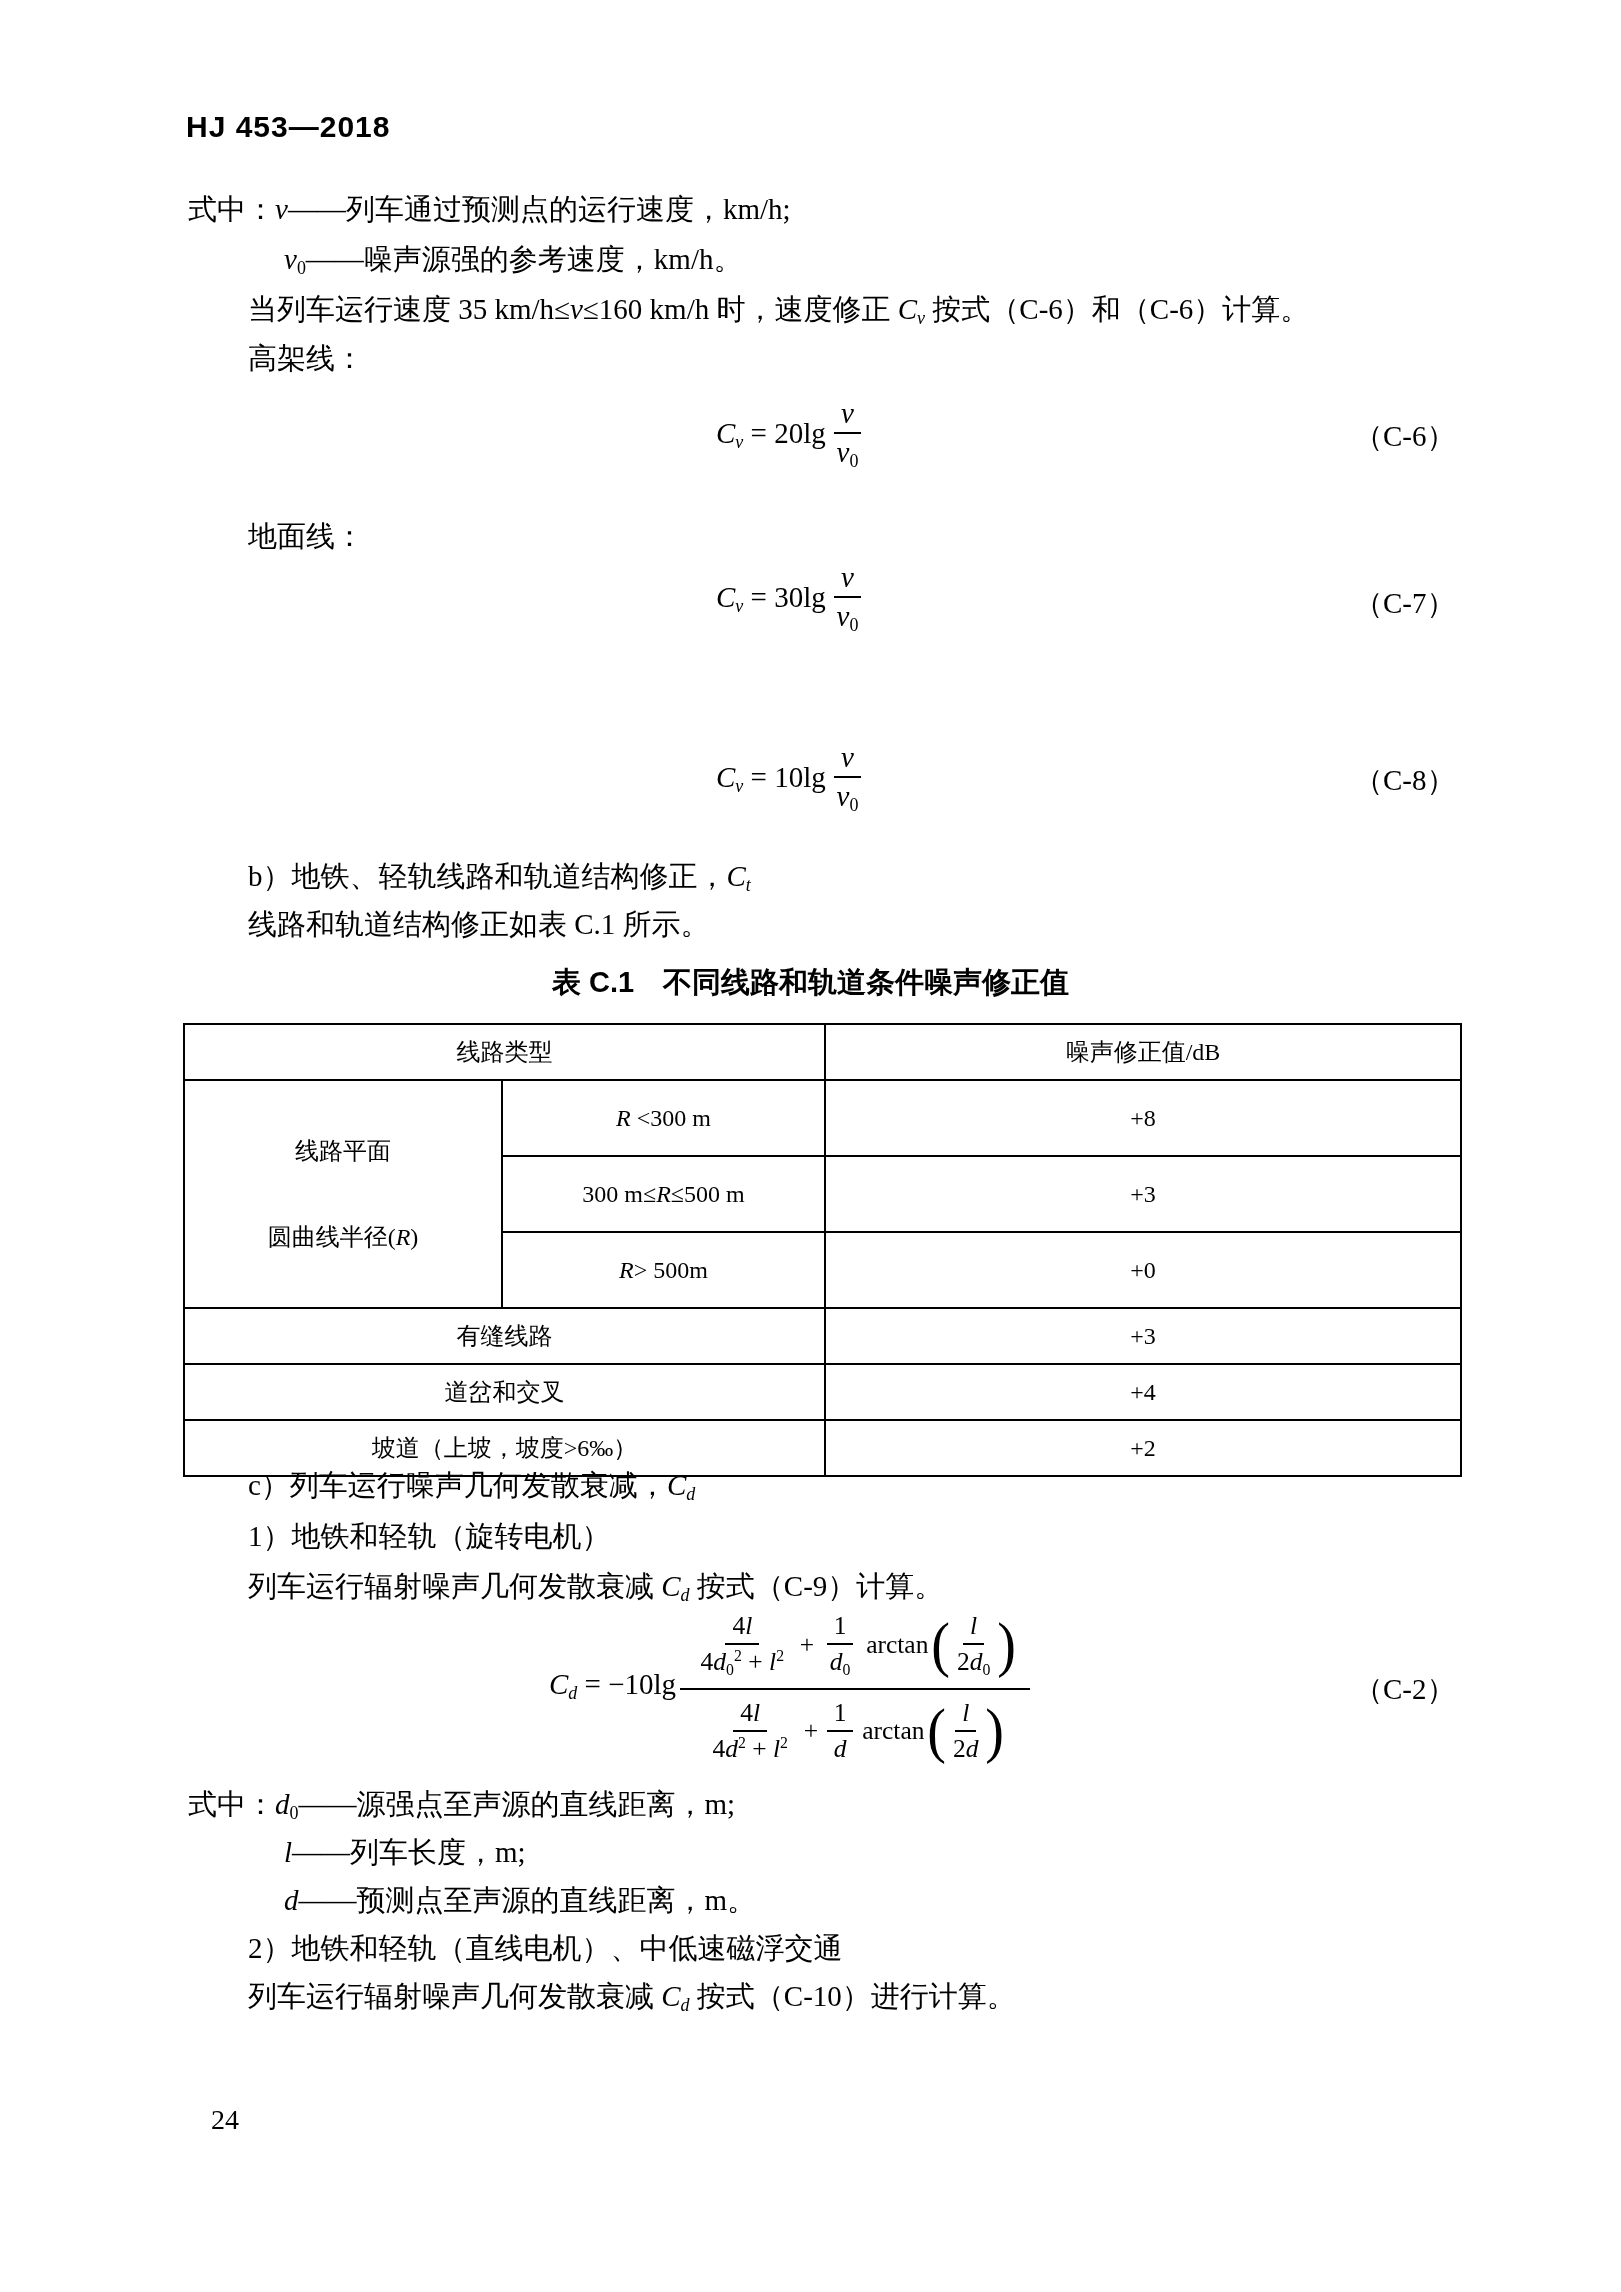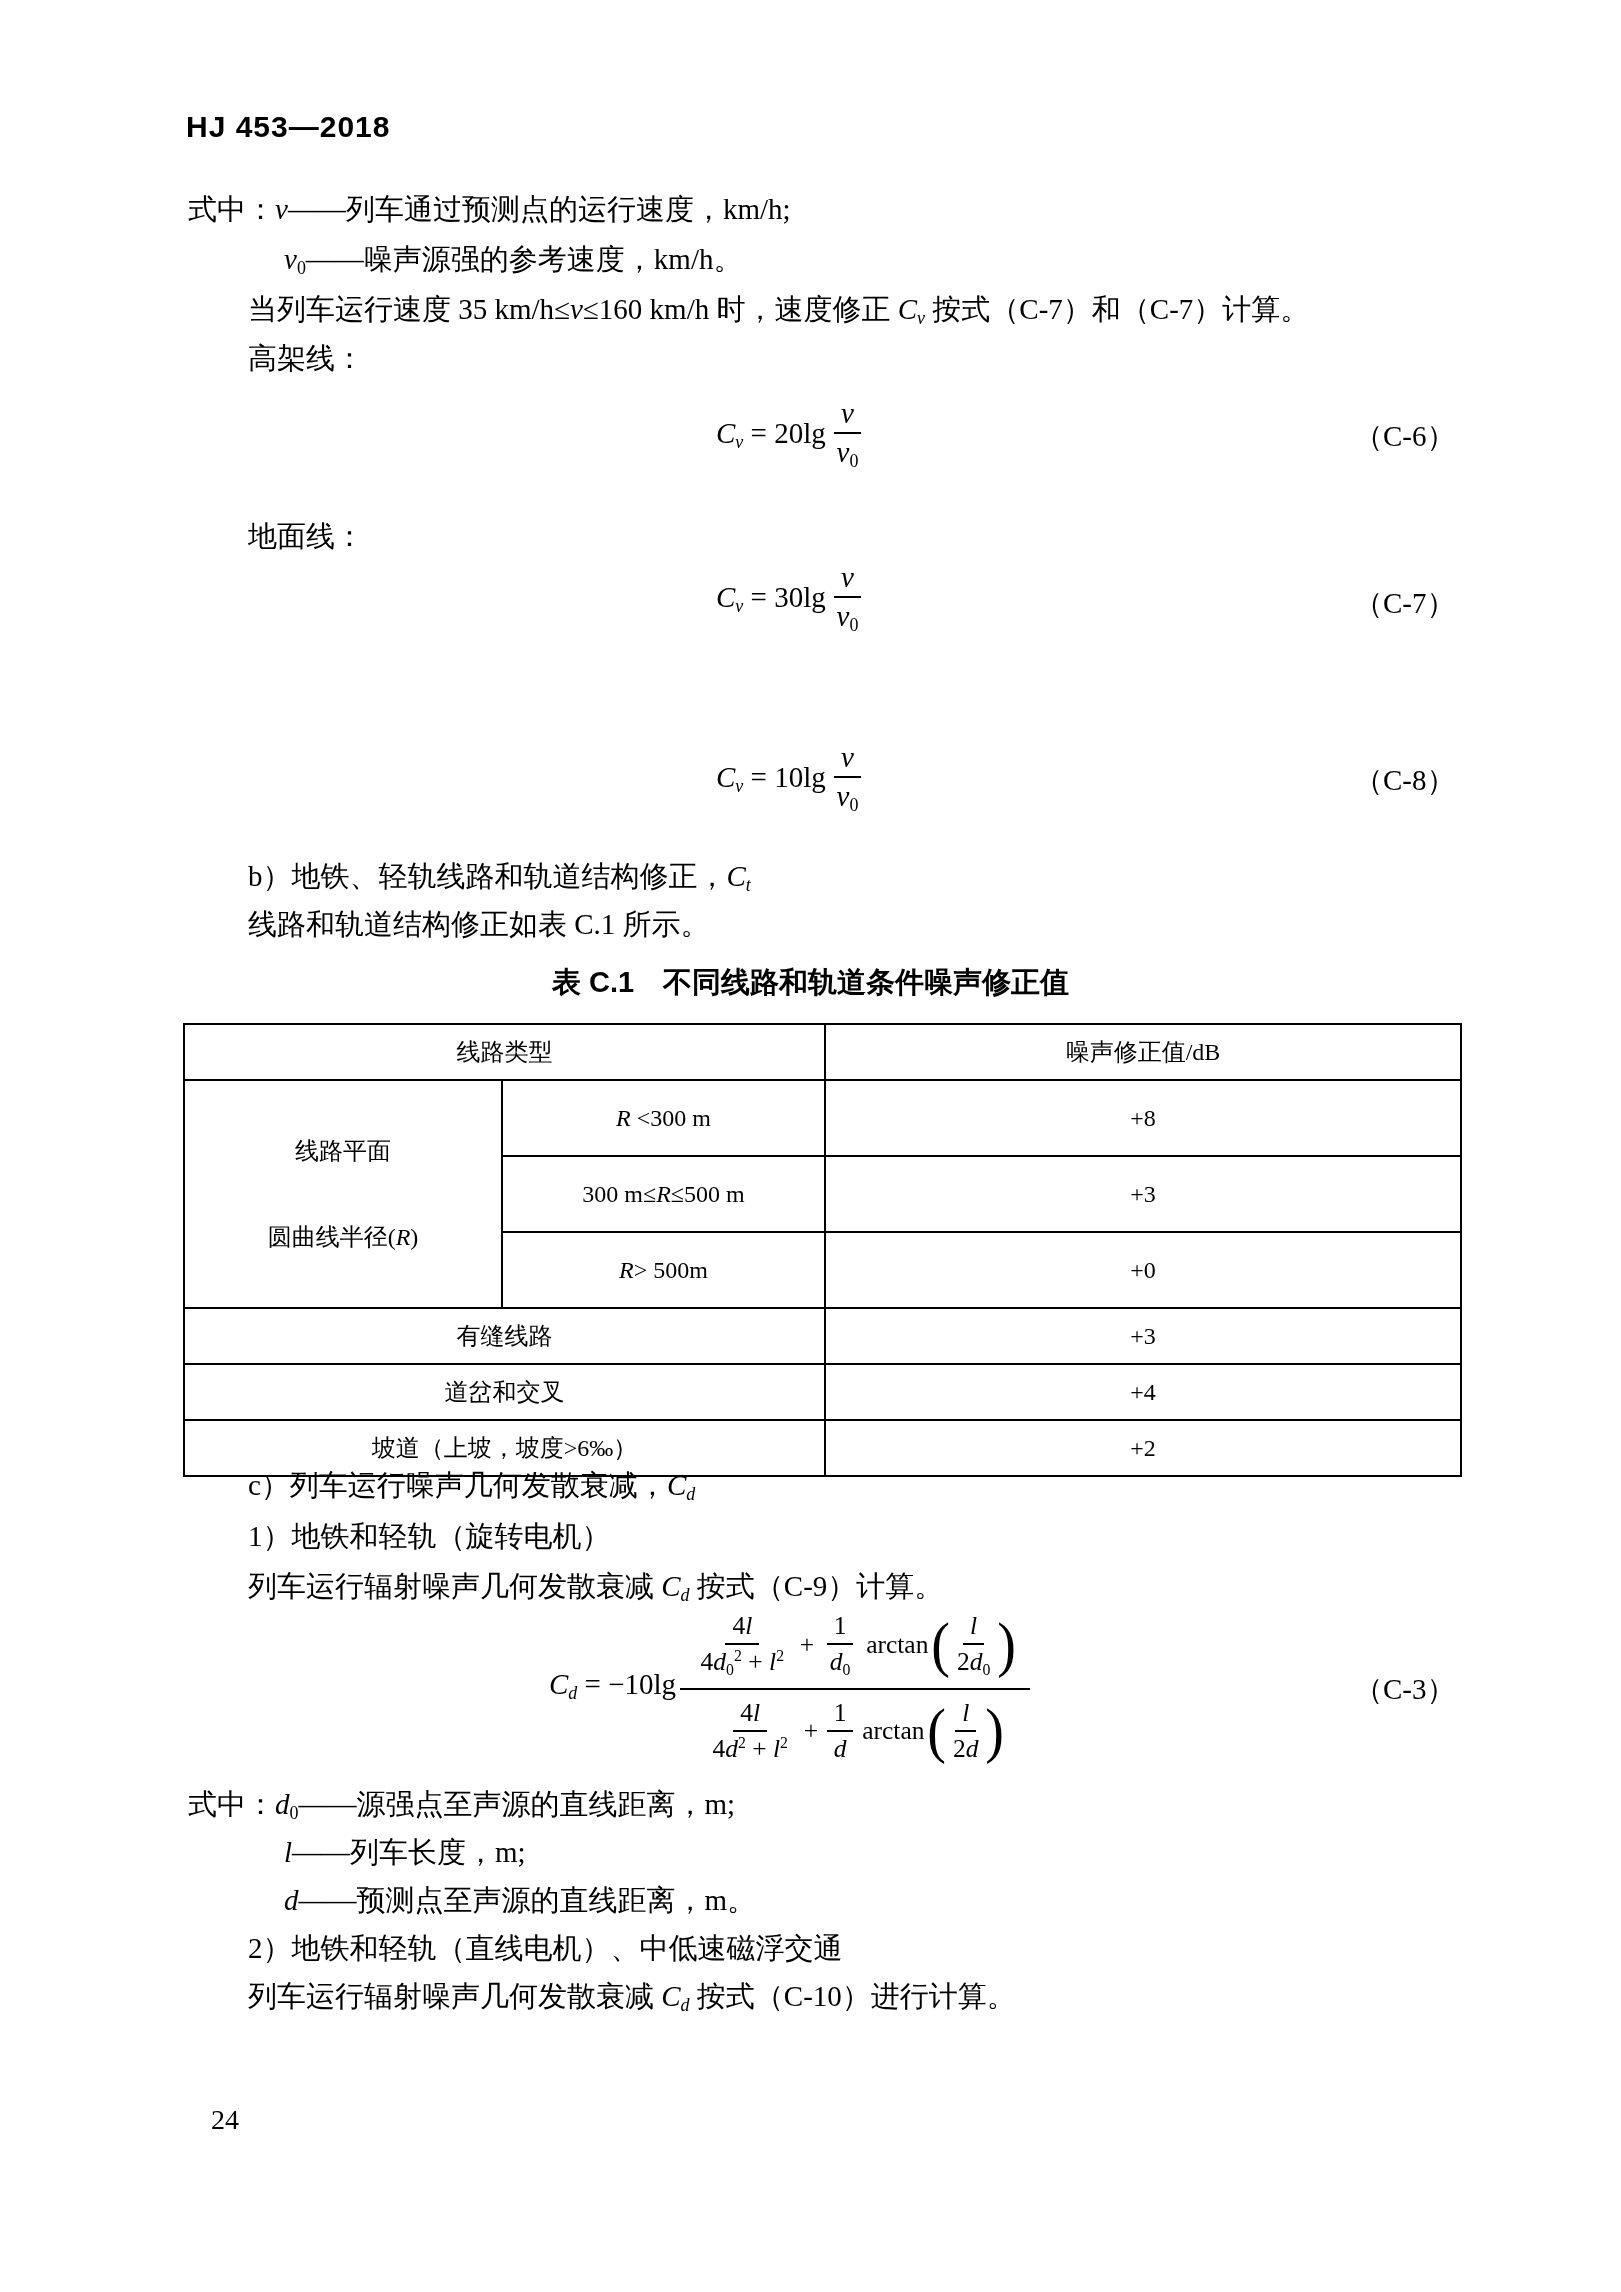--- a/index.html
+++ b/index.html
@@ -43,21 +43,21 @@
 </style>
 </head>
 <body>
 
 <div class="page">
 
   <div class="std-code" style="left:186px;top:110px;">HJ 453—2018</div>
 
   <div class="line" style="left:188px;top:191px;"><span class="t-n">式中：</span><span class="t-i">v</span><span class="t-n">——列车通过预测点的运行速度，km/h;</span></div>
   <div class="line" style="left:284px;top:241px;"><span class="t-i">v</span><span class="t-sub">0</span><span class="t-n">——噪声源强的参考速度，km/h。</span></div>
-  <div class="line" style="left:248px;top:291px;"><span class="t-n">当列车运行速度 35 km/h</span><span class="t-n">≤</span><span class="t-i">v</span><span class="t-n">≤</span><span class="t-n">160 km/h 时，速度修正 </span><span class="t-i">C</span><span class="t-subi">v</span><span class="t-n"> 按式（C-7）和（C-7）计算。</span></div>
+  <div class="line" style="left:248px;top:291px;"><span class="t-n">当列车运行速度 35 km/h</span><span class="t-n">≤</span><span class="t-i">v</span><span class="t-n">≤</span><span class="t-n">160 km/h 时，速度修正 </span><span class="t-i">C</span><span class="t-subi">v</span><span class="t-n"> 按式（C-6）和（C-6）计算。</span></div>
   <div class="line" style="left:248px;top:340px;">高架线：</div>
 
   <div class="formula" style="left:716px;top:397px;">
     <span class="lead"><span class="t-i">C</span><span class="t-subi">v</span><span class="t-n"> = 20lg</span></span>
     <span class="frac">
       <span class="num"><span class="t-i">v</span></span>
       <span class="den"><span class="t-i">v</span><span class="t-sub">0</span></span>
     </span>
   </div>
   <div class="eq-label" style="left:1354px;top:417px;">（C-6）</div>
@@ -168,21 +168,21 @@
         <span class="fn">arctan</span>
         <span class="paren">(</span>
         <span class="frac">
           <span class="num"><span class="t-i">l</span></span>
           <span class="den"><span class="t-n">2</span><span class="t-i">d</span></span>
         </span>
         <span class="paren">)</span>
       </span>
     </span>
   </div>
-  <div class="eq-label" style="left:1354px;top:1670px;">（C-3）</div>
+  <div class="eq-label" style="left:1354px;top:1670px;">（C-2）</div>
 
   <div class="line" style="left:188px;top:1786px;"><span class="t-n">式中：</span><span class="t-i">d</span><span class="t-sub">0</span><span class="t-n">——源强点至声源的直线距离，m;</span></div>
   <div class="line" style="left:284px;top:1834px;"><span class="t-i">l</span><span class="t-n">——列车长度，m;</span></div>
   <div class="line" style="left:284px;top:1882px;"><span class="t-i">d</span><span class="t-n">——预测点至声源的直线距离，m。</span></div>
   <div class="line" style="left:248px;top:1930px;">2）地铁和轻轨（直线电机）、中低速磁浮交通</div>
   <div class="line" style="left:248px;top:1978px;"><span class="t-n">列车运行辐射噪声几何发散衰减 </span><span class="t-i">C</span><span class="t-subi">d</span><span class="t-n"> 按式（C-10）进行计算。</span></div>
 
   <div class="page-number" style="left:186px;top:2104px;">24</div>
 
 </div>

